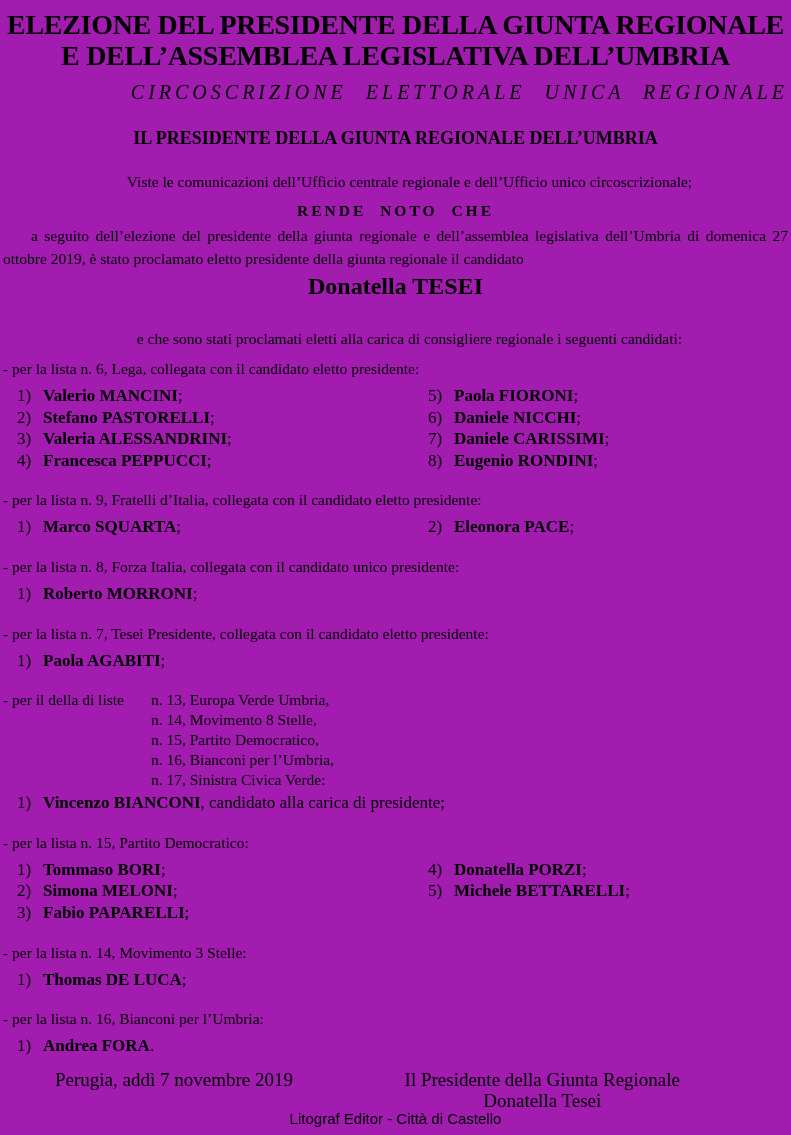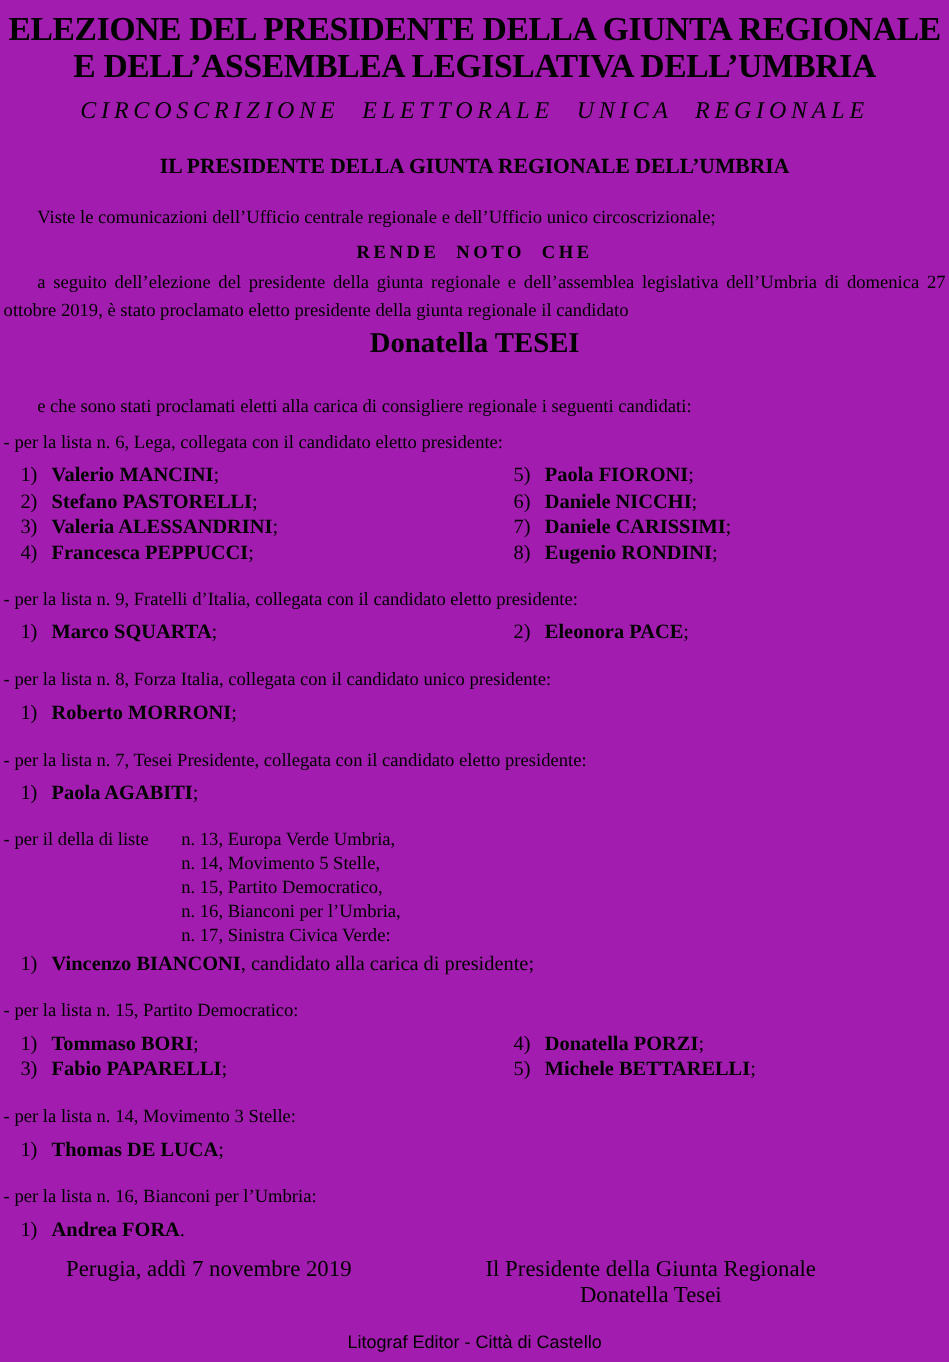--- a/index.html
+++ b/index.html
@@ -22,32 +22,32 @@
     font-size: 28px;
     line-height: 31px;
     text-align: center;
     letter-spacing: -0.3px;
   }
   .subtitle {
     margin-top: 11px;
     font-style: italic;
     font-size: 20px;
     line-height: 20px;
-    text-align: center;
+    text-align: right;
     letter-spacing: 4px;
     word-spacing: 10px;
   }
   .issuer {
     margin-top: 26px;
     font-weight: bold;
     font-size: 18px;
     line-height: 21px;
     text-align: center;
   }
-  .para { font-size: 15.5px; line-height: 20px; }
+  .para { font-size: 15.5px; line-height: 20px; text-align: center; }
   .indent { text-indent: 28px; }
   .premise { margin-top: 23px; }
   .announce {
     margin-top: 9px;
     font-weight: bold;
     font-size: 15.5px;
     line-height: 19px;
     text-align: center;
     letter-spacing: 3px;
     word-spacing: 7px;
@@ -164,36 +164,37 @@
   <div class="cands">
     <div class="ccol">
       <div class="cand"><span class="cnum">1)</span><span class="cname">Paola AGABITI</span><span class="ctail">;</span></div>
     </div>
   </div>
 
   <div class="group">
     <span class="gprefix">- per il della di liste</span>
     <div class="glines">
       <div>n. 13, Europa Verde Umbria,</div>
-      <div>n. 14, Movimento 5 Stelle,</div>
+      <div>n. 14, Movimento 8 Stelle,</div>
       <div>n. 15, Partito Democratico,</div>
       <div>n. 16, Bianconi per l’Umbria,</div>
       <div>n. 17, Sinistra Civica Verde:</div>
     </div>
   </div>
   <div class="cands tight">
     <div class="ccol">
       <div class="cand"><span class="cnum">1)</span><span class="cname">Vincenzo BIANCONI</span><span class="ctail">, candidato alla carica di presidente;</span></div>
     </div>
   </div>
 
   <div class="sec-head">- per la lista n. 15, Partito Democratico:</div>
   <div class="cands">
     <div class="ccol">
       <div class="cand"><span class="cnum">1)</span><span class="cname">Tommaso BORI</span><span class="ctail">;</span></div>
+      <div class="cand"><span class="cnum">2)</span><span class="cname">Simona MELONI</span><span class="ctail">;</span></div>
       <div class="cand"><span class="cnum">3)</span><span class="cname">Fabio PAPARELLI</span><span class="ctail">;</span></div>
     </div>
     <div class="ccol">
       <div class="cand"><span class="cnum">4)</span><span class="cname">Donatella PORZI</span><span class="ctail">;</span></div>
       <div class="cand"><span class="cnum">5)</span><span class="cname">Michele BETTARELLI</span><span class="ctail">;</span></div>
     </div>
   </div>
 
   <div class="sec-head">- per la lista n. 14, Movimento 3 Stelle:</div>
   <div class="cands">

